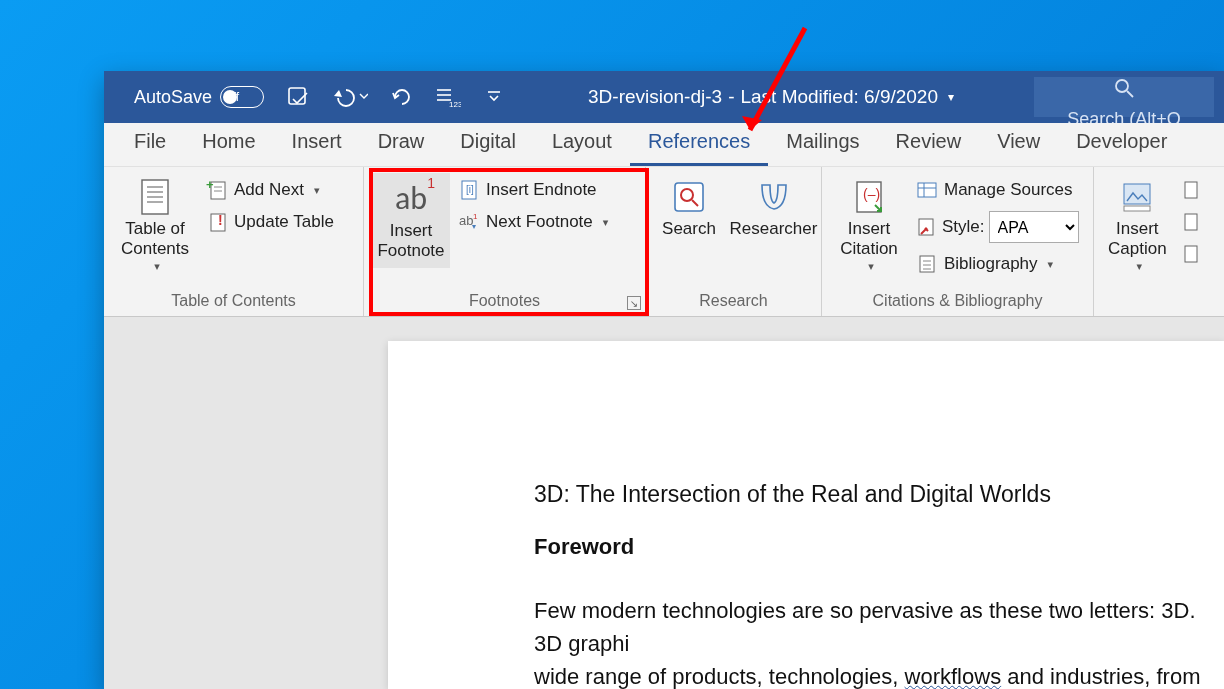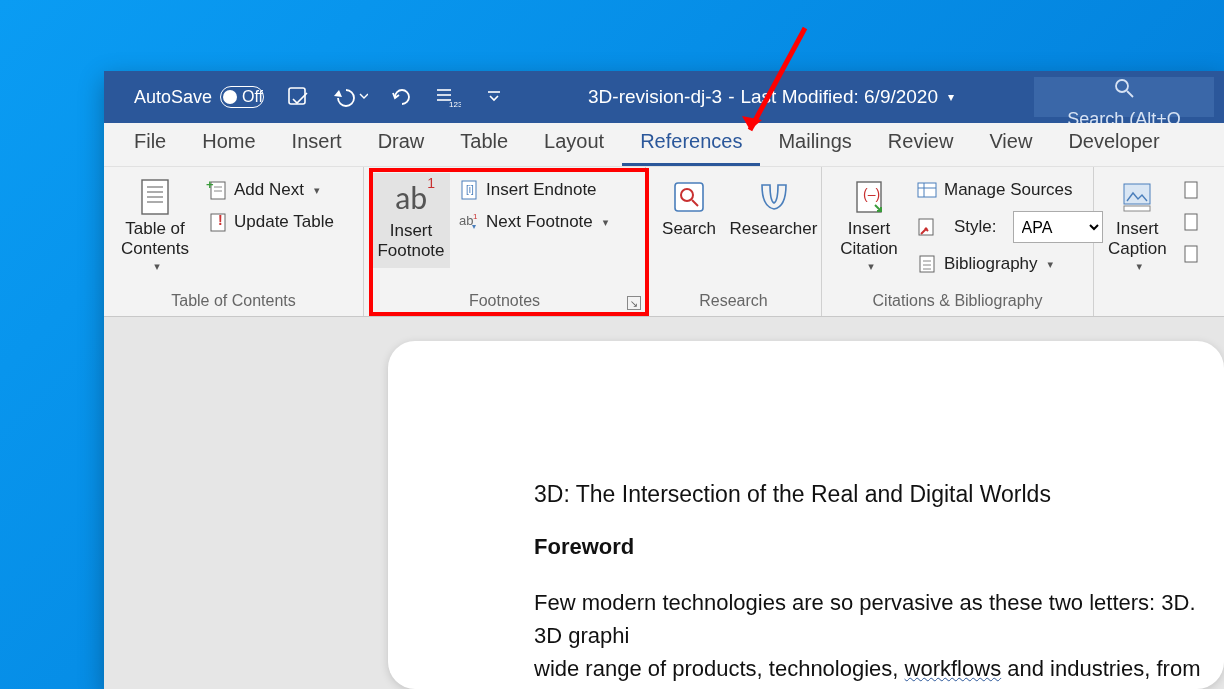--- a/index.html
+++ b/index.html
@@ -3,21 +3,21 @@
 <meta charset="utf-8">
 <style>
   * { box-sizing: border-box; margin: 0; padding: 0; font-family: "Segoe UI", Arial, sans-serif; }
   body { width: 1224px; height: 689px; overflow: hidden; background: linear-gradient(135deg, #0a9cf3 0%, #0078d4 100%); position: relative; }
   .app-window { position: absolute; left: 104px; top: 71px; right: 0; bottom: 0; background: #84cc16; box-shadow: 0 8px 24px rgba(0,0,0,0.3); display: flex; flex-direction: column; }
   
   .title-bar { height: 52px; background: #2b579a; display: flex; align-items: center; color: #fff; font-size: 18px; padding: 0 10px; }
   .autosave { display: flex; align-items: center; gap: 8px; margin-left: 20px; }
   .autosave-toggle { width: 44px; height: 22px; border: 1px solid #fff; border-radius: 11px; display: flex; align-items: center; padding: 2px; font-size: 13px; position: relative; }
   .autosave-toggle .dot { width: 14px; height: 14px; background: #fff; border-radius: 50%; }
-  .autosave-toggle .off { position: absolute; right: 0; font-size: 16px; }
+  .autosave-toggle .off { position: absolute; right: 24px; font-size: 12px; }
   .qat { display: flex; align-items: center; gap: 18px; margin-left: 20px; }
   .qat .btn { display: flex; align-items: center; justify-content: center; width: 28px; height: 28px; cursor: pointer; }
   .title-text { flex: 1; text-align: center; font-size: 19px; display:flex; align-items:center; justify-content:center; gap:6px;}
   .title-text .caret { font-size: 12px; margin-left:4px; }
   .search-box { background: #3a67a8; height: 40px; display: flex; align-items: center; gap: 10px; padding: 0 14px; margin-left: auto; min-width: 180px; color:#d7e3f4;flex-direction:column;}
   .search-box svg { flex-shrink:0; }
   .search-box span { font-size: 18px; }
   
   .tabs { height: 44px; background: #f3f3f3; display: flex; align-items: flex-end; padding-left: 12px; border-bottom: 1px solid #e1e1e1; }
   .tab { padding: 10px 18px 10px 18px; font-size: 20px; color: #444; cursor: pointer; border-bottom: 3px solid transparent; }
@@ -31,27 +31,27 @@
   .big-btn .ico { height: 40px; display:flex; align-items:center; justify-content:center; margin-bottom:2px;}
   .big-btn .caret { font-size: 11px; margin-left: 4px; color:#555;}
   .stack { display: flex; flex-direction: column; gap: 6px; padding-top:4px;}
   .small-btn { display: flex; align-items: center; gap: 6px; font-size: 17px; color: #222; padding: 2px 4px; cursor:pointer; white-space:nowrap;}
   .small-btn .ico { width: 22px; height: 22px; display:flex; align-items:center; justify-content:center;}
   .small-btn .caret { font-size: 11px; margin-left: 4px; color:#555;}
   .insert-footnote { background: #e3e3e3; padding: 6px 4px; min-width:78px;}
   .dialog-launcher { position: absolute; right: 4px; bottom: 6px; width: 14px; height: 14px; border: 1px solid #888; font-size:10px; display:flex; align-items:center; justify-content:center; color:#666; cursor:pointer;}
   .highlight-box { position: absolute; border: 4px solid #ff0000; pointer-events: none; }
   .arrow { position: absolute; pointer-events: none; }
-  .style-combo { display:flex; align-items:center; gap:16px;}
+  .style-combo { display:flex; align-items:center; gap:4px;}
   .style-combo select { font-size:16px; height:32px; border:1px solid #ababab; background:#fff; padding: 0 4px; width:90px;}
   
   .doc-area { flex: 1; background: #e6e6e6; position: relative; overflow: hidden; }
-  .page { position: absolute; left: 284px; top: 24px; right: 0; bottom: 0; background: #fff; box-shadow: 0 2px 8px rgba(0,0,0,0.15); padding: 140px 0 0 146px; border-radius: 27px; }
+  .page { position: absolute; left: 284px; top: 24px; right: 0; bottom: 0; background: #fff; box-shadow: 0 2px 8px rgba(0,0,0,0.15); padding: 140px 0 0 146px; }
   .page h1 { font-weight: 400; font-size: 23px; color: #111; margin-bottom: 26px; }
-  .page h2 { font-weight: 700; font-size: 22px; color: #111; margin-bottom: 26px; }
+  .page h2 { font-weight: 700; font-size: 22px; color: #111; margin-bottom: 34px; }
   .page p { font-size: 22px; color: #111; line-height: 1.5; }
   .underline-wavy { text-decoration: underline wavy #2b579a; text-decoration-thickness:1px;}
   svg { display:block; }
 </style>
 </head>
 <body>
 
 <div class="app-window">
 
   <div class="title-bar">
@@ -110,21 +110,21 @@
         </svg>
       <span>Search (Alt+Q</span>
     </div>
   </div>
 
   <div class="tabs">
     <div class="tab">File</div>
     <div class="tab">Home</div>
     <div class="tab">Insert</div>
     <div class="tab">Draw</div>
-    <div class="tab">Table</div>
+    <div class="tab">Digital</div>
     <div class="tab">Layout</div>
     <div class="tab active">References</div>
     <div class="tab">Mailings</div>
     <div class="tab">Review</div>
     <div class="tab">View</div>
     <div class="tab">Developer</div>
   </div>
 
   <div class="ribbon">
 

